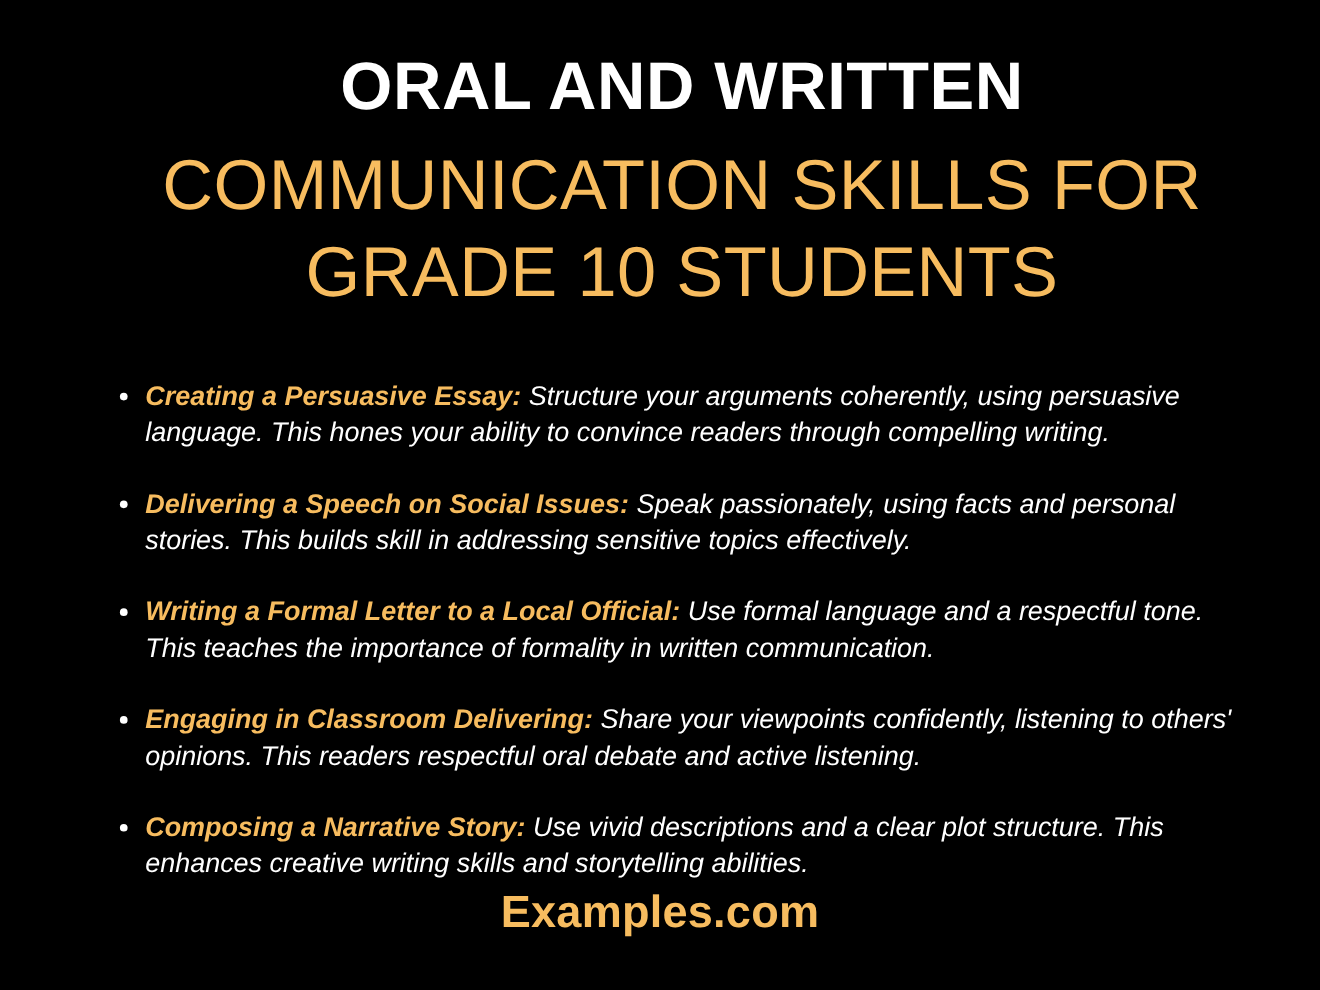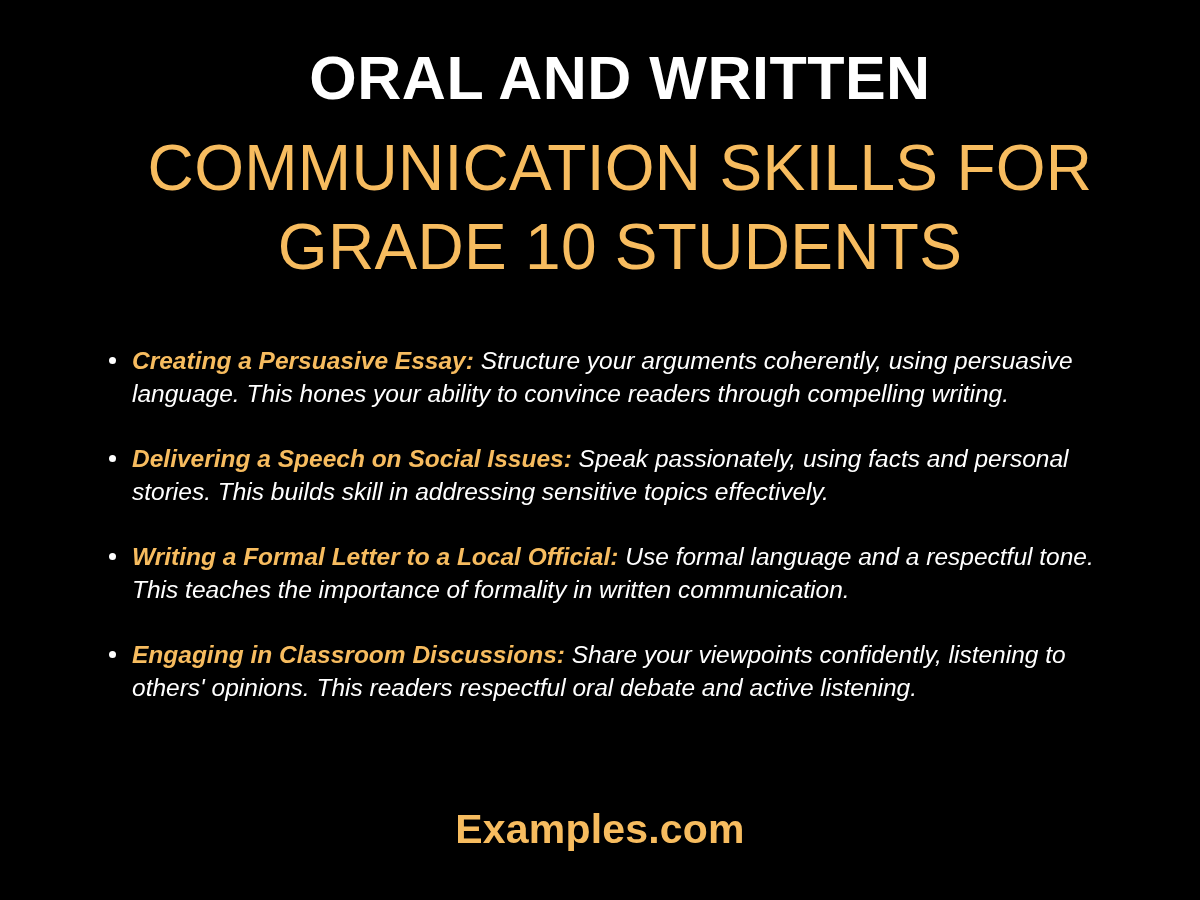--- a/index.html
+++ b/index.html
@@ -132,21 +132,25 @@
       <span class="bullet-lead">Delivering a Speech on Social Issues:</span><span class="bullet-body"> Speak passionately, using facts and personal stories. This builds skill in addressing sensitive topics effectively.</span>
     </li>
 
     <li class="bullet-item">
       <span class="bullet-dot"></span>
       <span class="bullet-lead">Writing a Formal Letter to a Local Official:</span><span class="bullet-body"> Use formal language and a respectful tone. This teaches the importance of formality in written communication.</span>
     </li>
 
     <li class="bullet-item">
       <span class="bullet-dot"></span>
-      <span class="bullet-lead">Engaging in Classroom Discussions:</span><span class="bullet-body"> Share your viewpoints confidently, listening to others' opinions. This readers respectful oral debate and active listening.</span>
+      <span class="bullet-lead">Engaging in Classroom Delivering:</span><span class="bullet-body"> Share your viewpoints confidently, listening to others' opinions. This readers respectful oral debate and active listening.</span>
     </li>
 
+    <li class="bullet-item">
+      <span class="bullet-dot"></span>
+      <span class="bullet-lead">Composing a Narrative Story:</span><span class="bullet-body"> Use vivid descriptions and a clear plot structure. This enhances creative writing skills and storytelling abilities.</span>
+    </li>
 
   </ul>
 
   <div class="footer-brand">Examples.com</div>
 
 </div>
 
 </body></html>

